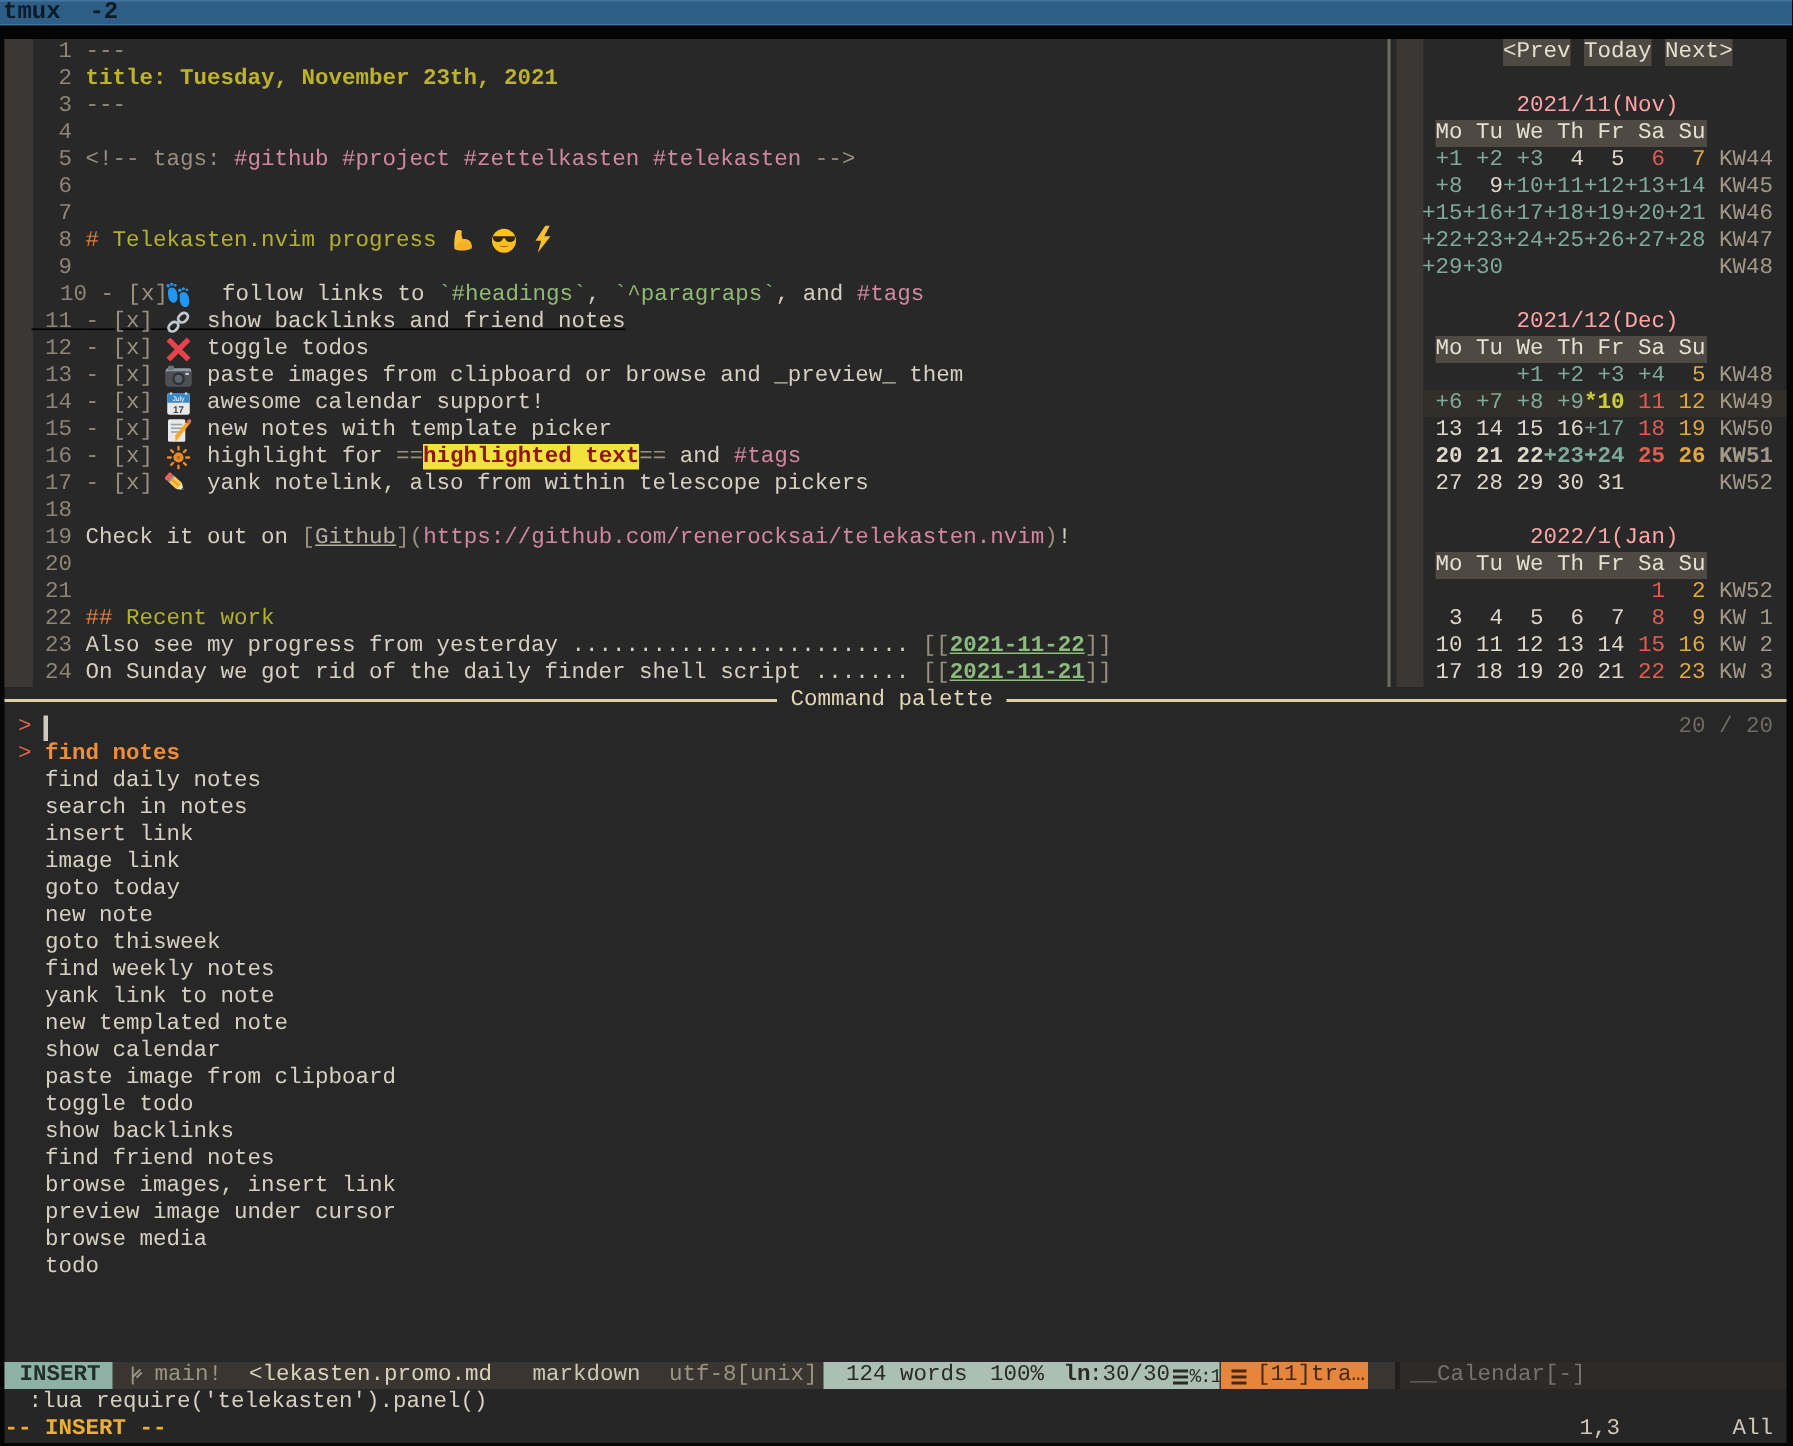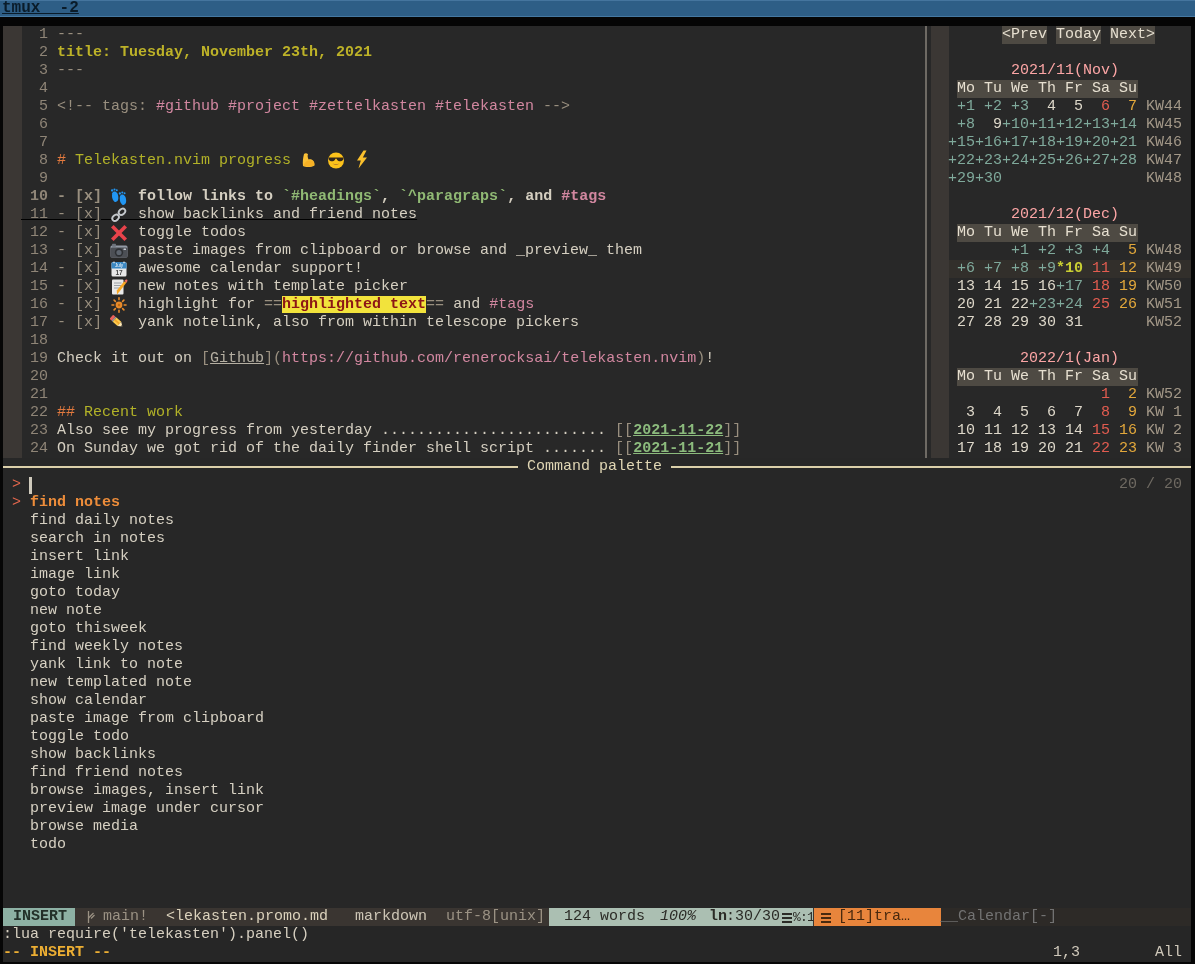--- a/index.html
+++ b/index.html
@@ -28,21 +28,21 @@
 .td{color:#c9cf33;font-weight:bold;}
 .it{color:#d6d0c2;}
 .rp{color:#e4674d;}
 .sel{color:#ee8d3a;font-weight:bold;}
 </style>
 </head>
 <body>
 <div id="screen">
 
   <div class="r" style="left:0;top:0;width:1195px;height:17px;background:#2e5e86;border-top:1px solid #45759e;border-bottom:1px solid #4679a2;box-sizing:border-box;"></div>
-  <div class="r" style="left:2px;top:0px;height:22px;line-height:17px;color:#0a1c2a;font-size:16px;font-weight:bold;white-space:pre;text-decoration:underline;">tmux  -2</div>
+  <div class="r" style="left:2px;top:0px;height:22px;line-height:17px;color:#0a1c2a;font-size:16px;font-weight:bold;white-space:pre;">tmux  -2</div>
 
   <div class="r" style="left:0;top:17px;width:1195px;height:9px;background:#050505;"></div>
 
   <div class="r" style="left:3px;top:26px;width:1188px;height:432px;background:#282828;"></div>
   <div class="r" style="left:3px;top:458px;width:1188px;height:450px;background:#272727;"></div>
 
   <div class="r" style="left:3px;top:26px;width:19px;height:432px;background:#3b3734;"></div>
   <div class="r" style="left:925px;top:26px;width:2px;height:432px;background:#6e6a64;"></div>
   <div class="r" style="left:931px;top:26px;width:18px;height:432px;background:#3b3734;"></div>
 
@@ -51,21 +51,21 @@
   <div id="editor">
     <div class="l" style="left:21px;top:26px;"><span class="num">  1 </span><span class="gy">---</span></div>
     <div class="l" style="left:21px;top:44px;"><span class="num">  2 </span><span class="yl">title: Tuesday, November 23th, 2021</span></div>
     <div class="l" style="left:21px;top:62px;"><span class="num">  3 </span><span class="gy">---</span></div>
     <div class="l" style="left:21px;top:80px;"><span class="num">  4 </span></div>
     <div class="l" style="left:21px;top:98px;"><span class="num">  5 </span><span class="gy">&lt;!-- tags: </span><span class="pk">#github #project #zettelkasten #telekasten</span><span class="gy"> --&gt;</span></div>
     <div class="l" style="left:21px;top:116px;"><span class="num">  6 </span></div>
     <div class="l" style="left:21px;top:134px;"><span class="num">  7 </span></div>
     <div class="l" style="left:21px;top:152px;"><span class="num">  8 </span><span class="or">#</span><span class="fg"> </span><span class="hd">Telekasten.nvim progress</span></div>
     <div class="l" style="left:21px;top:170px;"><span class="num">  9 </span></div>
-    <div class="l" style="left:21px;top:188px;font-weight:bold;"><span class="num"> 10 </span><span class="gy">- [x]    </span><span class="fg">follow links to </span><span class="gr">`#headings`</span><span class="fg">, </span><span class="gr">`^paragraps`</span><span class="fg">, and </span><span class="pk">#tags</span></div>
+    <div class="l" style="left:31px;top:188px;"><span class="num"> 10 </span><span class="gy">- [x]    </span><span class="fg">follow links to </span><span class="gr">`#headings`</span><span class="fg">, </span><span class="gr">`^paragraps`</span><span class="fg">, and </span><span class="pk">#tags</span></div>
     <div class="l" style="left:21px;top:206px;text-decoration:underline;"><span class="num"> 11 </span><span class="gy">- [x]    </span><span class="fg">show backlinks and friend notes</span></div>
     <div class="l" style="left:21px;top:224px;"><span class="num"> 12 </span><span class="gy">- [x]    </span><span class="fg">toggle todos</span></div>
     <div class="l" style="left:21px;top:242px;"><span class="num"> 13 </span><span class="gy">- [x]    </span><span class="fg">paste images from clipboard or browse and _preview_ them</span></div>
     <div class="l" style="left:21px;top:260px;"><span class="num"> 14 </span><span class="gy">- [x]    </span><span class="fg">awesome calendar support!</span></div>
     <div class="l" style="left:21px;top:278px;"><span class="num"> 15 </span><span class="gy">- [x]    </span><span class="fg">new notes with template picker</span></div>
     <div class="l" style="left:21px;top:296px;"><span class="num"> 16 </span><span class="gy">- [x]    </span><span class="fg">highlight for </span><span class="gy">==</span><span class="hl">highlighted text</span><span class="gy">==</span><span class="fg"> and </span><span class="pk">#tags</span></div>
     <div class="l" style="left:21px;top:314px;"><span class="num"> 17 </span><span class="gy">- [x]    </span><span class="fg">yank notelink, also from within telescope pickers</span></div>
     <div class="l" style="left:21px;top:332px;"><span class="num"> 18 </span></div>
     <div class="l" style="left:21px;top:350px;"><span class="num"> 19 </span><span class="fg">Check it out on </span><span class="gy">[</span><span class="gu">Github</span><span class="gy">](</span><span class="pk">https://github.com/renerocksai/telekasten.nvim</span><span class="gy">)</span><span class="fg">!</span></div>
     <div class="l" style="left:21px;top:368px;"><span class="num"> 20 </span></div>
@@ -89,21 +89,21 @@
     <div class="l" style="left:948px;top:98px;"><span class="tl"> +1 +2 +3</span><span class="wd">  4  5</span><span class="rd">  6</span><span class="ye">  7</span><span> </span><span class="kw">KW44</span></div>
     <div class="l" style="left:948px;top:116px;"><span class="tl"> +8</span><span class="wd">  9</span><span class="tl">+10+11+12+13+14</span><span> </span><span class="kw">KW45</span></div>
     <div class="l" style="left:948px;top:134px;"><span class="tl">+15+16+17+18+19+20+21</span><span> </span><span class="kw">KW46</span></div>
     <div class="l" style="left:948px;top:152px;"><span class="tl">+22+23+24+25+26+27+28</span><span> </span><span class="kw">KW47</span></div>
     <div class="l" style="left:948px;top:170px;"><span class="tl">+29+30</span><span>                </span><span class="kw">KW48</span></div>
     <div class="l" style="left:948px;top:206px;"><span>       </span><span class="mo">2021/12(Dec)</span></div>
     <div class="l" style="left:948px;top:224px;"><span> </span><span class="hb">Mo Tu We Th Fr Sa Su</span></div>
     <div class="l" style="left:948px;top:242px;"><span>       </span><span class="tl">+1 +2 +3 +4</span><span class="ye">  5</span><span> </span><span class="kw">KW48</span></div>
     <div class="l" style="left:948px;top:260px;"><span class="tl"> +6 +7 +8 +9</span><span class="td">*10</span><span class="rd"> 11</span><span class="ye"> 12</span><span> </span><span class="kw">KW49</span></div>
     <div class="l" style="left:948px;top:278px;"><span class="wd"> 13 14 15 16</span><span class="tl">+17</span><span class="rd"> 18</span><span class="ye"> 19</span><span> </span><span class="kw">KW50</span></div>
-    <div class="l" style="left:948px;top:296px;"><span class="wd"> 20 21 22</span><span class="tl">+23+24</span><span class="rd"> 25</span><span class="ye"> 26</span><span> </span><span class="kw">KW51</span></div>
+    <div class="l" style="left:948px;top:296px;font-weight:bold;"><span class="wd"> 20 21 22</span><span class="tl">+23+24</span><span class="rd"> 25</span><span class="ye"> 26</span><span> </span><span class="kw">KW51</span></div>
     <div class="l" style="left:948px;top:314px;"><span class="wd"> 27 28 29 30 31</span><span>       </span><span class="kw">KW52</span></div>
     <div class="l" style="left:948px;top:350px;"><span>        </span><span class="mo">2022/1(Jan)</span></div>
     <div class="l" style="left:948px;top:368px;"><span> </span><span class="hb">Mo Tu We Th Fr Sa Su</span></div>
     <div class="l" style="left:948px;top:386px;"><span>               </span><span class="rd">  1</span><span class="ye">  2</span><span> </span><span class="kw">KW52</span></div>
     <div class="l" style="left:948px;top:404px;"><span class="wd">  3  4  5  6  7</span><span class="rd">  8</span><span class="ye">  9</span><span> </span><span class="kw">KW 1</span></div>
     <div class="l" style="left:948px;top:422px;"><span class="wd"> 10 11 12 13 14</span><span class="rd"> 15</span><span class="ye"> 16</span><span> </span><span class="kw">KW 2</span></div>
     <div class="l" style="left:948px;top:440px;"><span class="wd"> 17 18 19 20 21</span><span class="rd"> 22</span><span class="ye"> 23</span><span> </span><span class="kw">KW 3</span></div>
   </div>
 
   <div class="r" style="left:3px;top:466px;width:515px;height:2px;background:#dbd0aa;"></div>
@@ -148,39 +148,39 @@
         <line x1="3.5" y1="8" x2="8.5" y2="3"></line>
         <line x1="6" y1="8.5" x2="9.5" y2="5"></line>
       </g>
     </svg>
     <div class="l" style="left:103px;top:908px;color:#9b9284;">main!</div>
     <div class="l" style="left:166px;top:908px;color:#dbd2bc;">&lt;lekasten.promo.md</div>
     <div class="l" style="left:355px;top:908px;color:#cdc6b6;">markdown</div>
     <div class="l" style="left:446px;top:908px;color:#9b9284;">utf-8[unix]</div>
     <div class="r" style="left:549px;top:908px;width:264px;height:18px;background:#abbfb2;overflow:hidden;">
       <div class="l" style="left:15px;top:0;color:#2b2b26;">124 words</div>
-      <div class="l" style="left:111px;top:0;color:#2b2b26;font-style:italic;">100%</div>
+      <div class="l" style="left:111px;top:0;color:#2b2b26;">100%</div>
       <div class="l" style="left:160px;top:0;color:#2b2b26;font-weight:bold;">ln</div>
       <div class="l" style="left:177px;top:0;color:#2b2b26;">:30/30</div>
       <div class="r" style="left:233px;top:5px;width:10px;height:2px;background:#2b2b26;"></div>
       <div class="r" style="left:233px;top:9px;width:10px;height:2px;background:#2b2b26;"></div>
       <div class="r" style="left:233px;top:13px;width:10px;height:2px;background:#2b2b26;"></div>
       <div class="l" style="left:244px;top:1px;color:#2b2b26;font-size:13px;letter-spacing:-0.8px;">%:1</div>
     </div>
-    <div class="r" style="left:814px;top:908px;width:127px;height:18px;background:#e8853c;overflow:hidden;">
+    <div class="r" style="left:814px;top:908px;width:98px;height:18px;background:#e8853c;overflow:hidden;">
       <div class="r" style="left:7px;top:5px;width:10px;height:2px;background:#48290e;"></div>
       <div class="r" style="left:7px;top:9px;width:10px;height:2px;background:#48290e;"></div>
       <div class="r" style="left:7px;top:13px;width:10px;height:2px;background:#48290e;"></div>
       <div class="l" style="left:24px;top:0;color:#48290e;">[11]tra…</div>
     </div>
     <div class="l" style="left:940px;top:908px;color:#737373;">__Calendar[-]</div>
   </div>
 
   <div class="r" style="left:3px;top:926px;width:1188px;height:36px;background:#262626;"></div>
-  <div class="l" style="left:3px;top:926px;color:#d6cfc0;">:lua require('telekasten').panel()</div>
+  <div class="l" style="left:3px;top:926px;color:#d6cfc0;padding-left:16px;">:lua require('telekasten').panel()</div>
   <div class="l" style="left:3px;top:944px;color:#ecae33;font-weight:bold;">-- INSERT --</div>
   <div class="l" style="left:1029px;top:944px;color:#cfc8ba;margin-left:24px;">1,3</div>
   <div class="l" style="left:1155px;top:944px;color:#cfc8ba;">All</div>
 
   <div id="emoji">
 
     <svg class="r" style="left:300px;top:152px;" width="18" height="17" viewBox="0 0 18 17">
       <path d="M4 2 C3 6 2.5 10 3 14 C6 15.5 11 15.5 14.5 13.5 C15 9 12 6.5 8.5 7.5 C7.5 5 7.5 3.5 8 2.2 C7 1 5 1 4 2 Z" fill="#fac036"></path>
       <path d="M3.2 13.5 C7 15 11 15 14.2 13.2 C14.5 10.5 13 8.5 10.5 8.2 C7.5 8 5 9.5 3.2 13.5Z" fill="#f7b125"></path>
     </svg>

